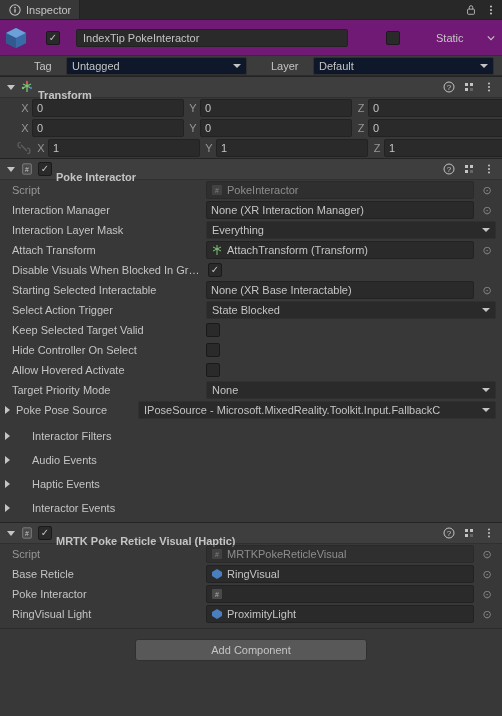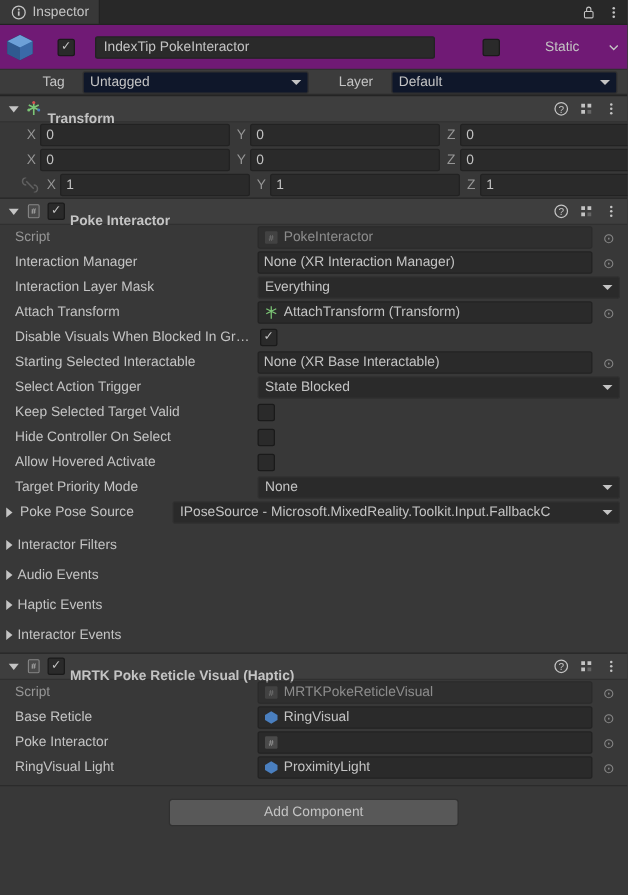--- a/index.html
+++ b/index.html
@@ -187,21 +187,21 @@
     width: 18px; height: 18px;
     display: flex; align-items: center; justify-content: center;
     color: #888;
     flex-shrink: 0;
   }
   .foldout-row {
     height: 20px;
     display: flex;
     align-items: center;
     padding-left: 0px;
-    gap: 2px;
+    gap: 20px;
   }
   .add-component-btn {
     background: #585858;
     border: 1px solid #303030;
     border-radius: 3px;
     height: 22px;
     width: 232px;
     margin: 10px auto 0;
     display: flex;
     align-items: center;

